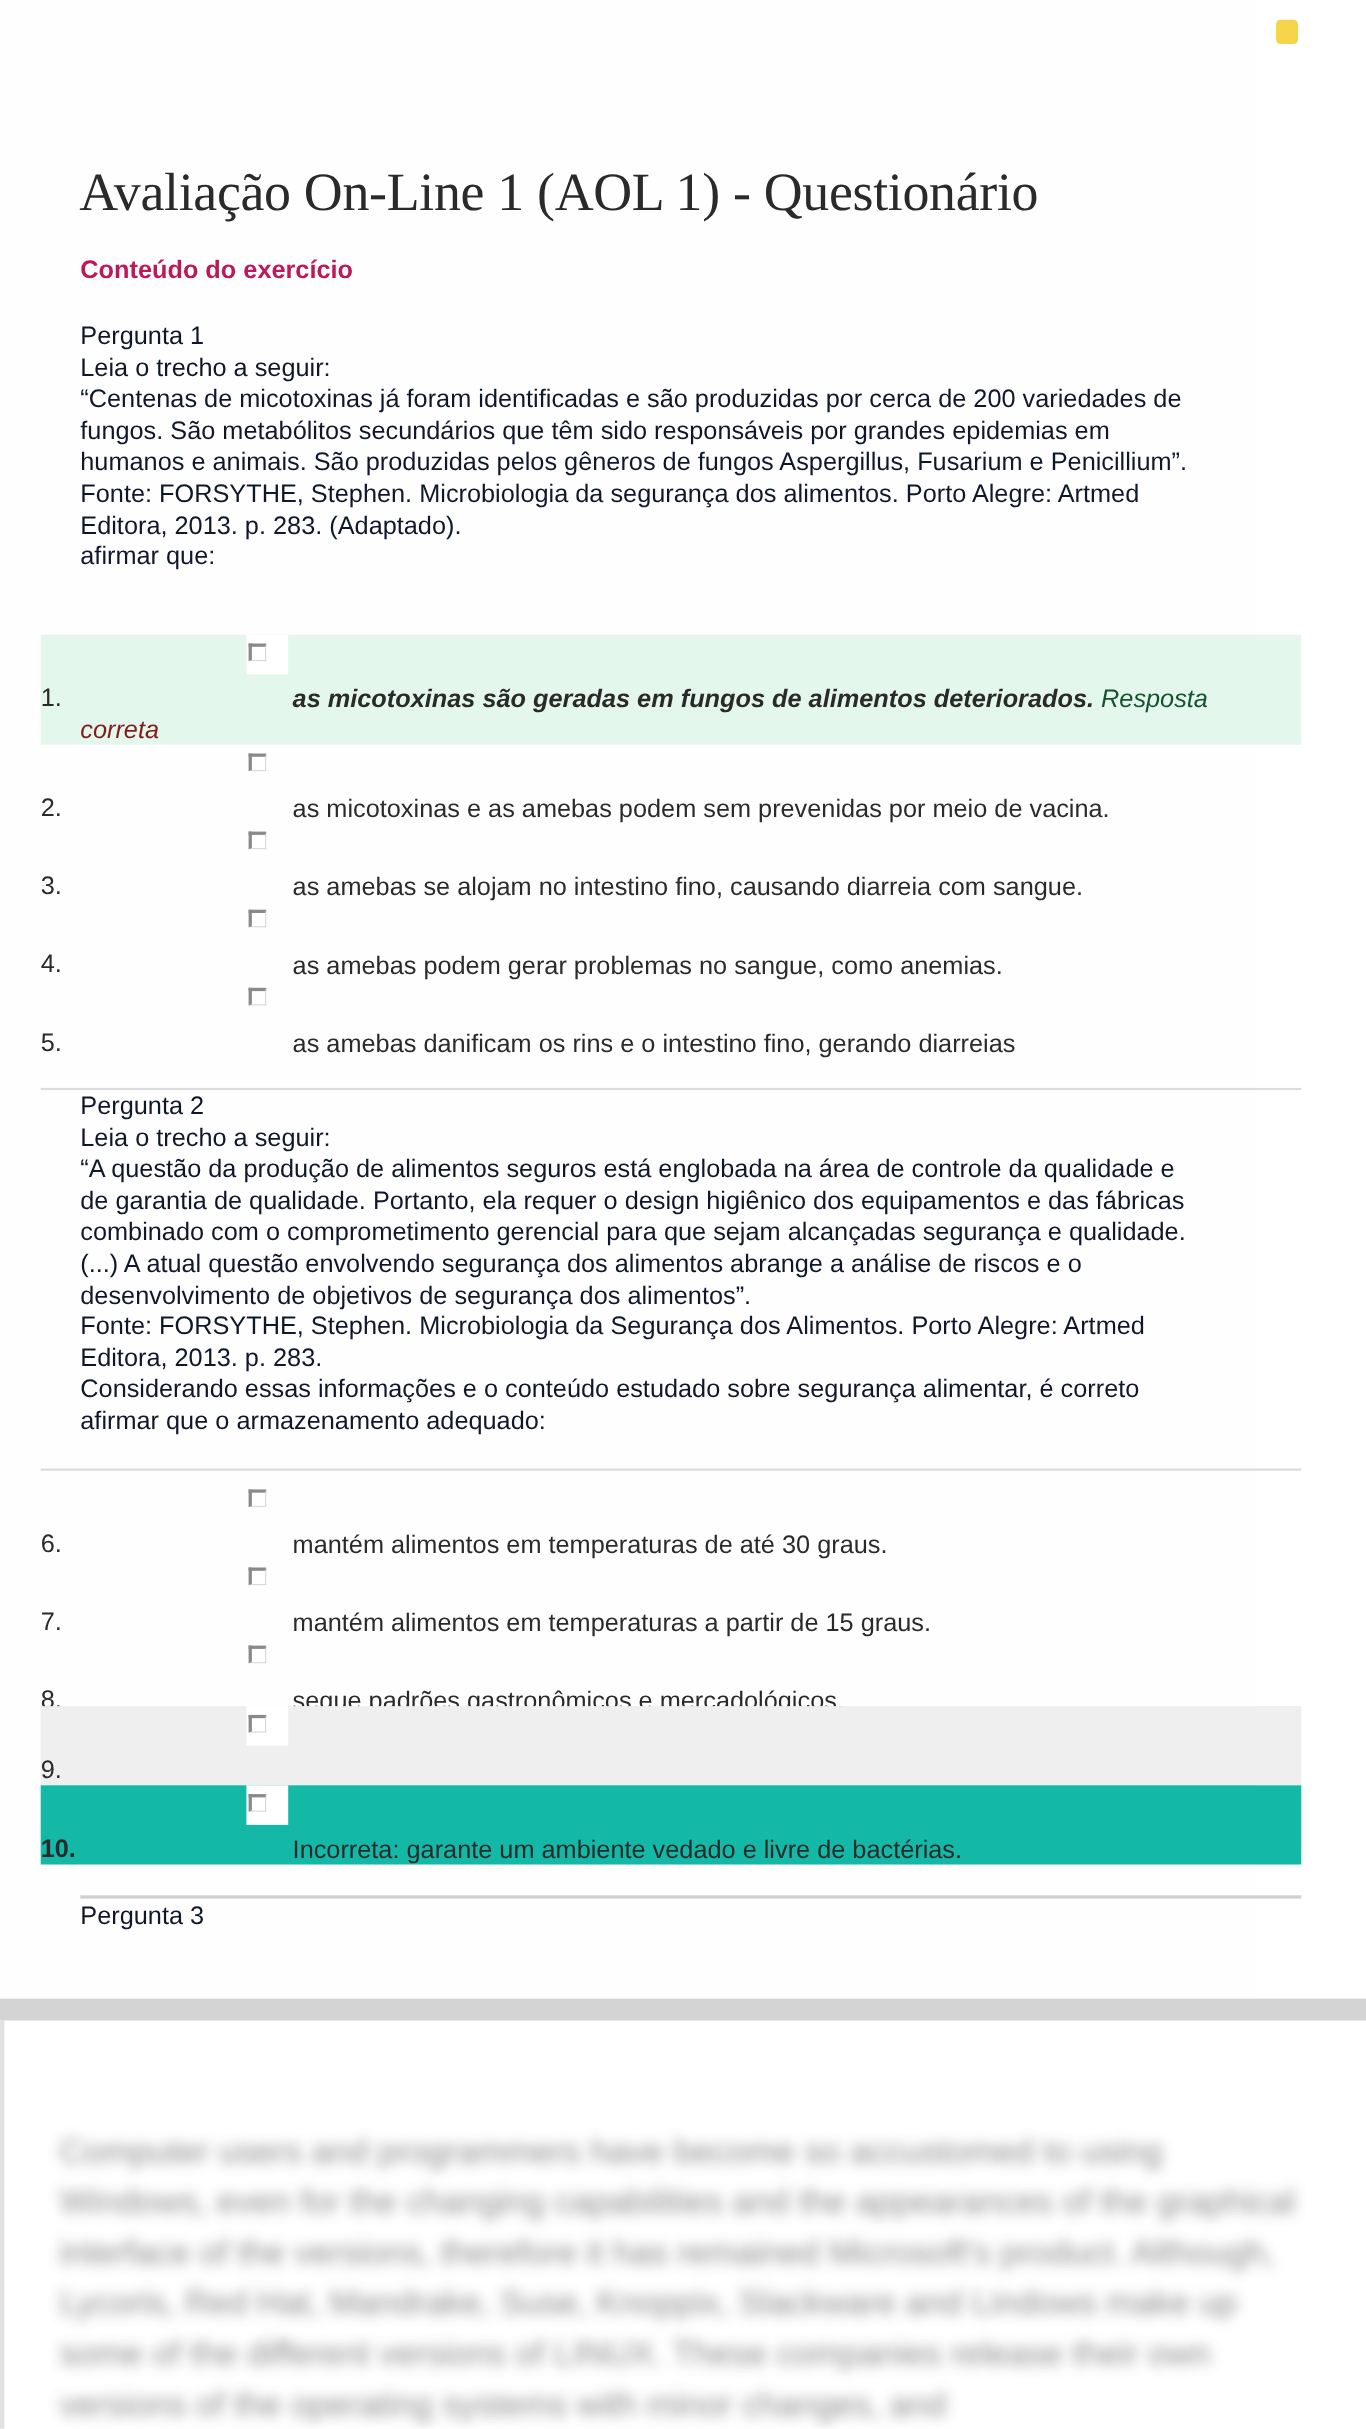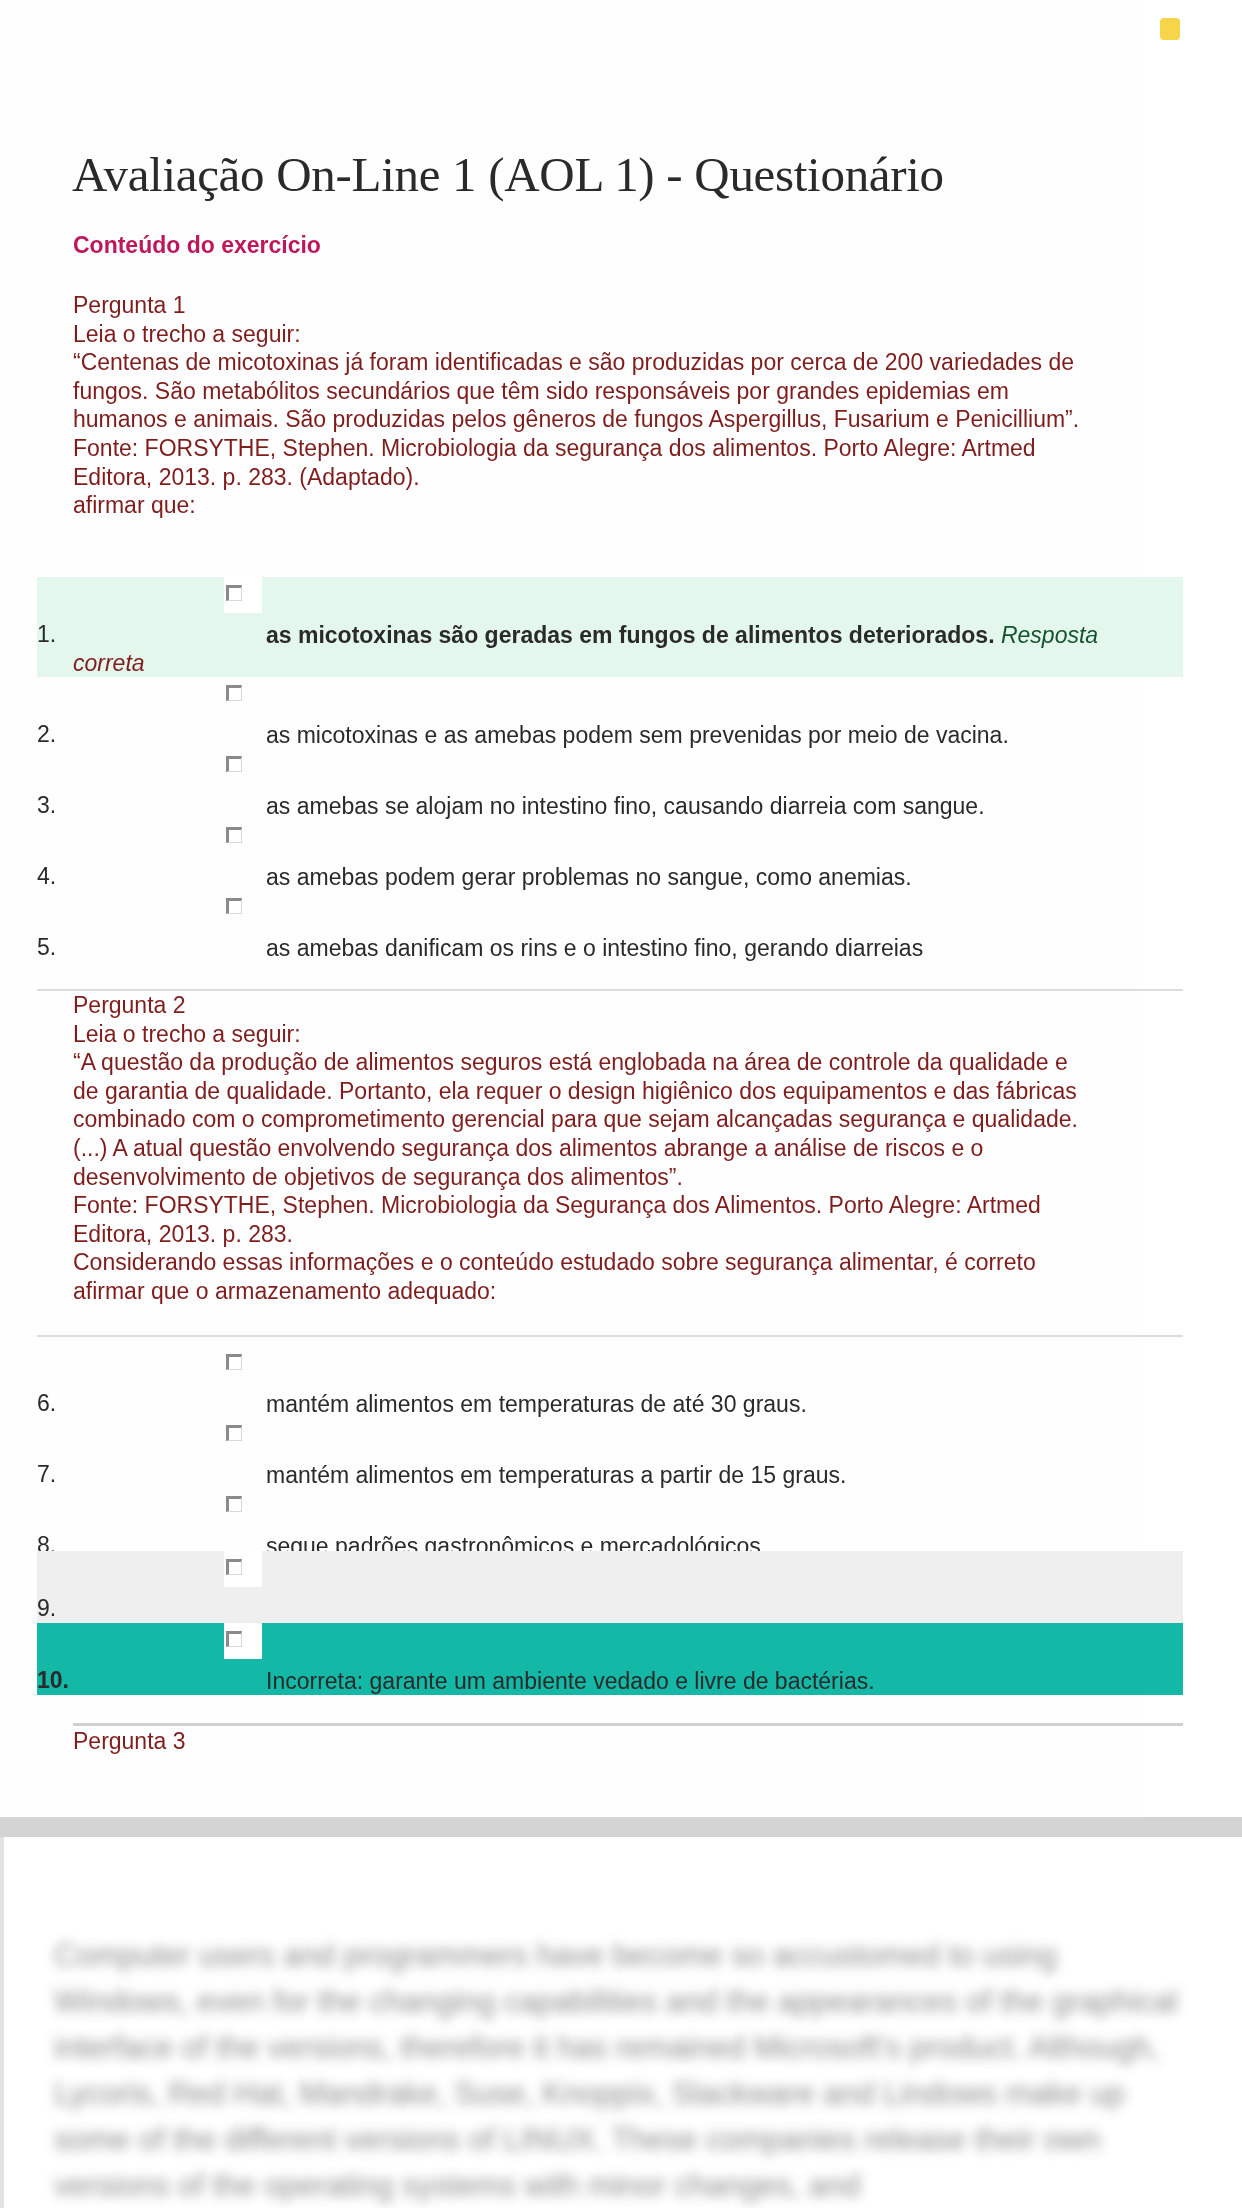--- a/index.html
+++ b/index.html
@@ -42,21 +42,21 @@
       font-size: 23px;
       font-weight: bold;
       color: #be185d;
     }
     .qblock {
       position: absolute;
       left: 73px;
       width: 1110px;
       font-size: 23px;
       line-height: 28.6px;
-      color: #7f1d1d;
+      color: #0f172a;
     }
     .qblock p { margin: 0; }
     .divider {
       position: absolute;
       left: 37px;
       width: 1146px;
       height: 2px;
       background: #dcdcdc;
     }
     .divider.short { left: 73px; width: 1110px; height: 3px; background: #d0d0d0; }
@@ -95,21 +95,21 @@
     }
     .option .num.bold { font-weight: bold; }
     .option .txt {
       position: absolute;
       left: 229px; top: 44px;
       width: 915px;
       font-size: 23px;
       line-height: 29px;
       color: #2a2a2a;
     }
-    .option .txt b { font-weight: bold; }
+    .option .txt b { font-weight: bold; font-style: italic; }
     .option .txt .mark {
       font-style: italic;
       color: #14532d;
     }
     .option .wrap2 {
       position: absolute;
       left: 36px; top: 73px;
       font-size: 23px;
       font-style: italic;
       color: #7f1d1d;

